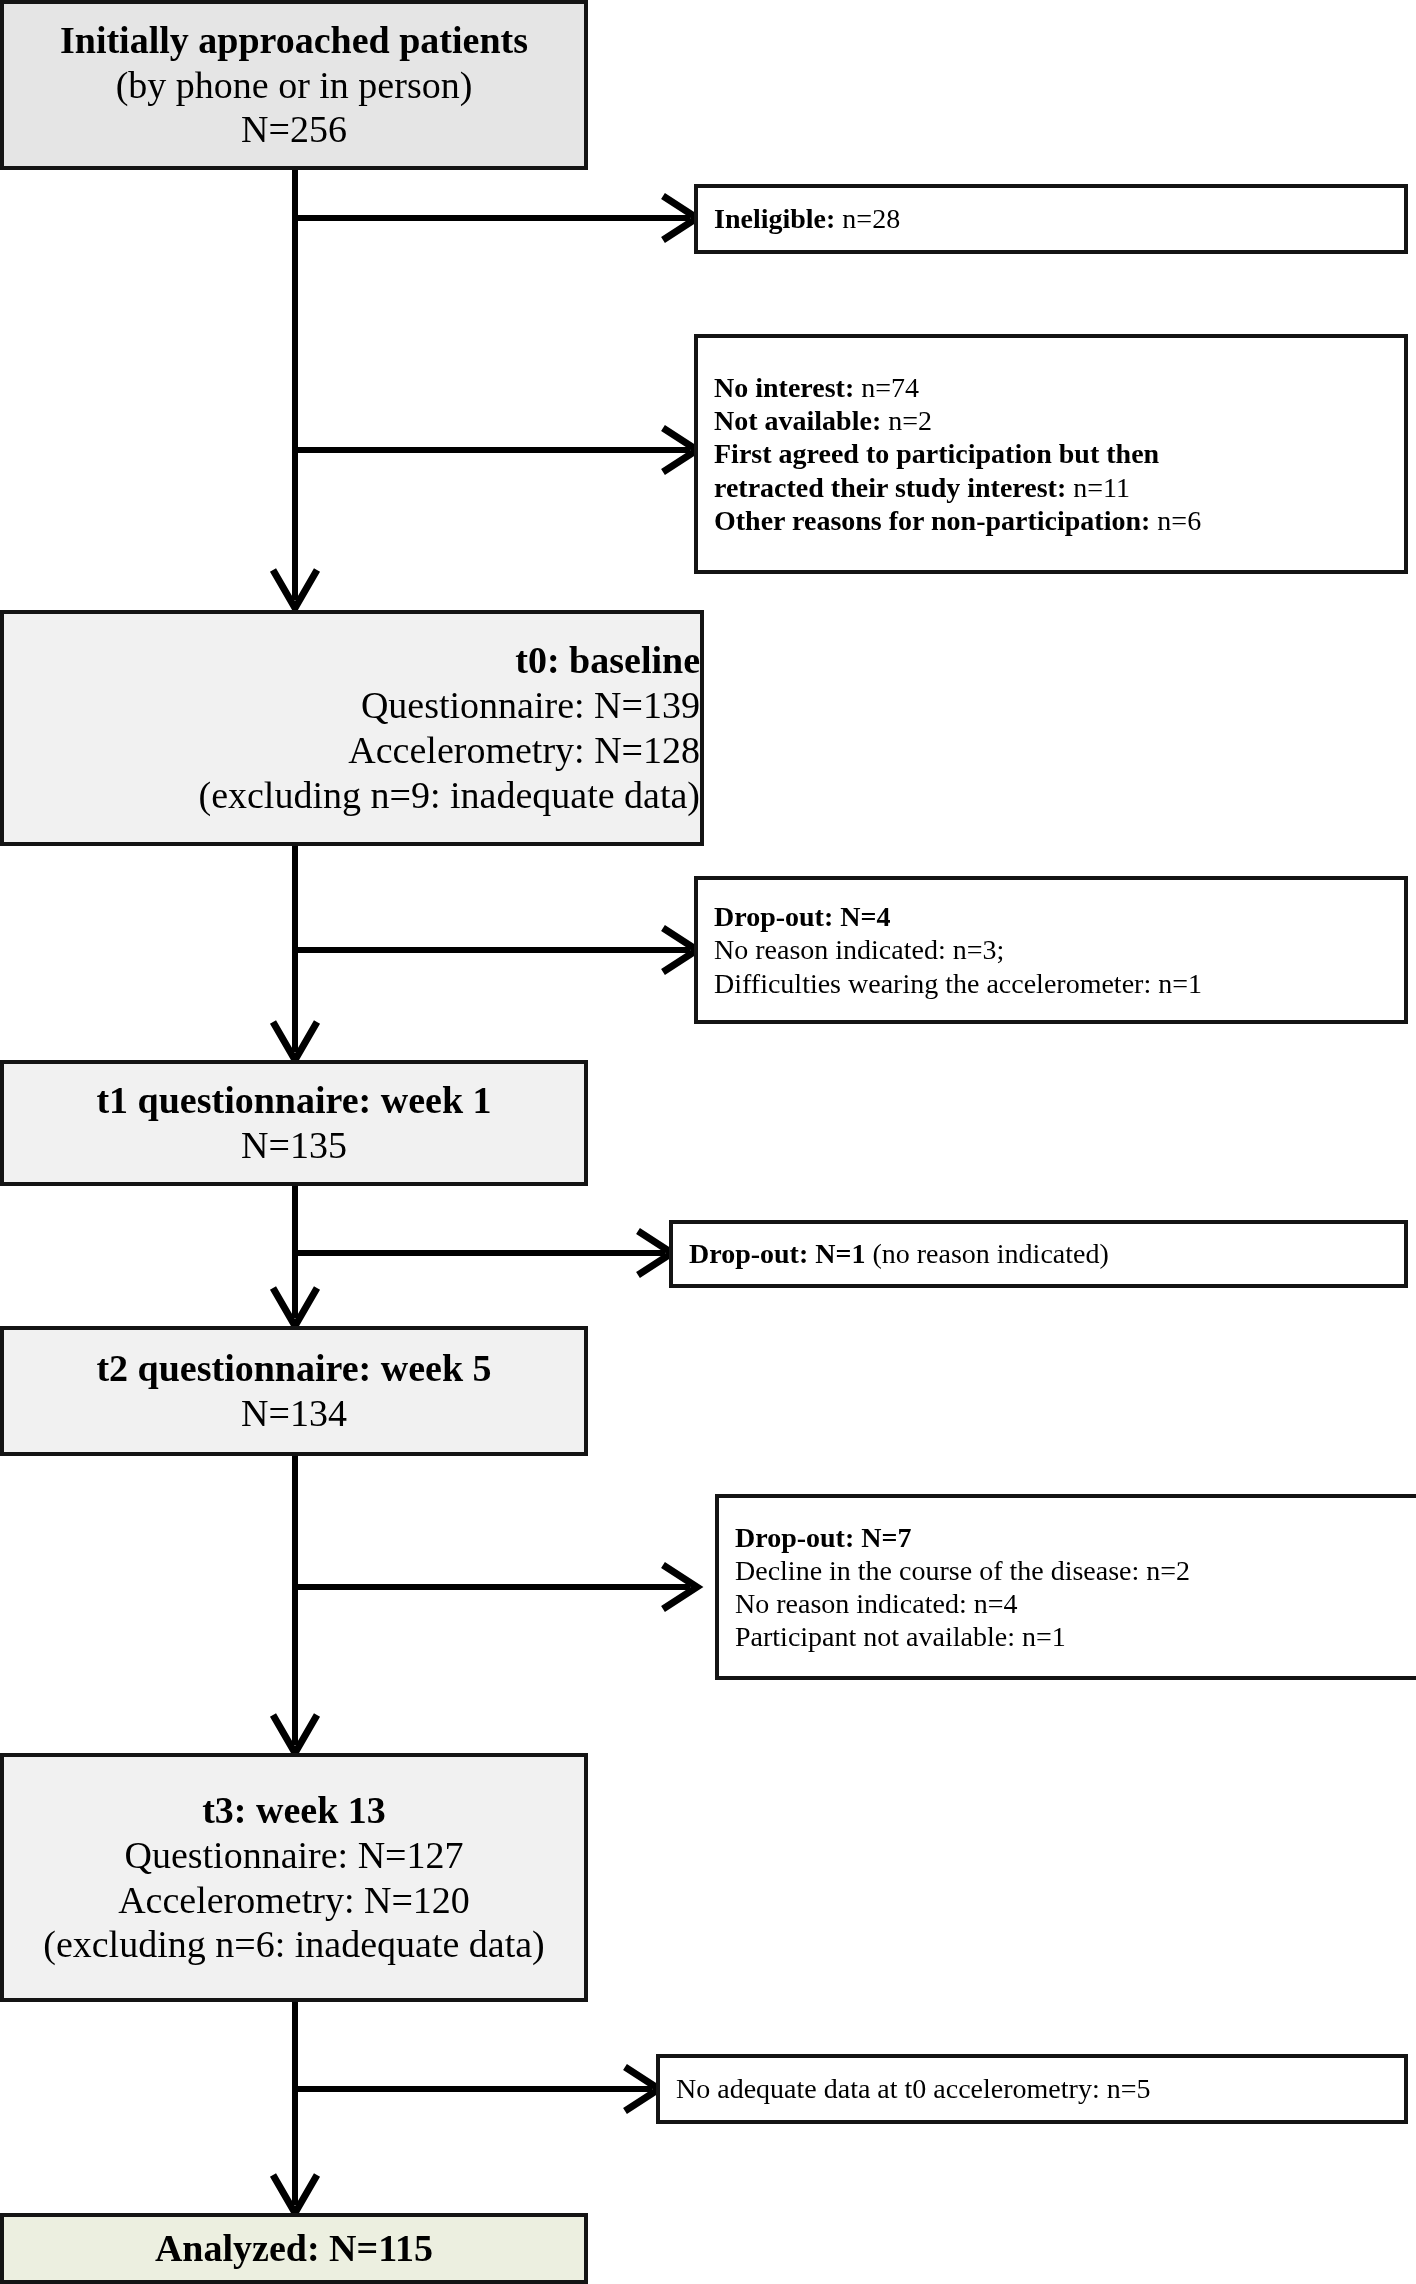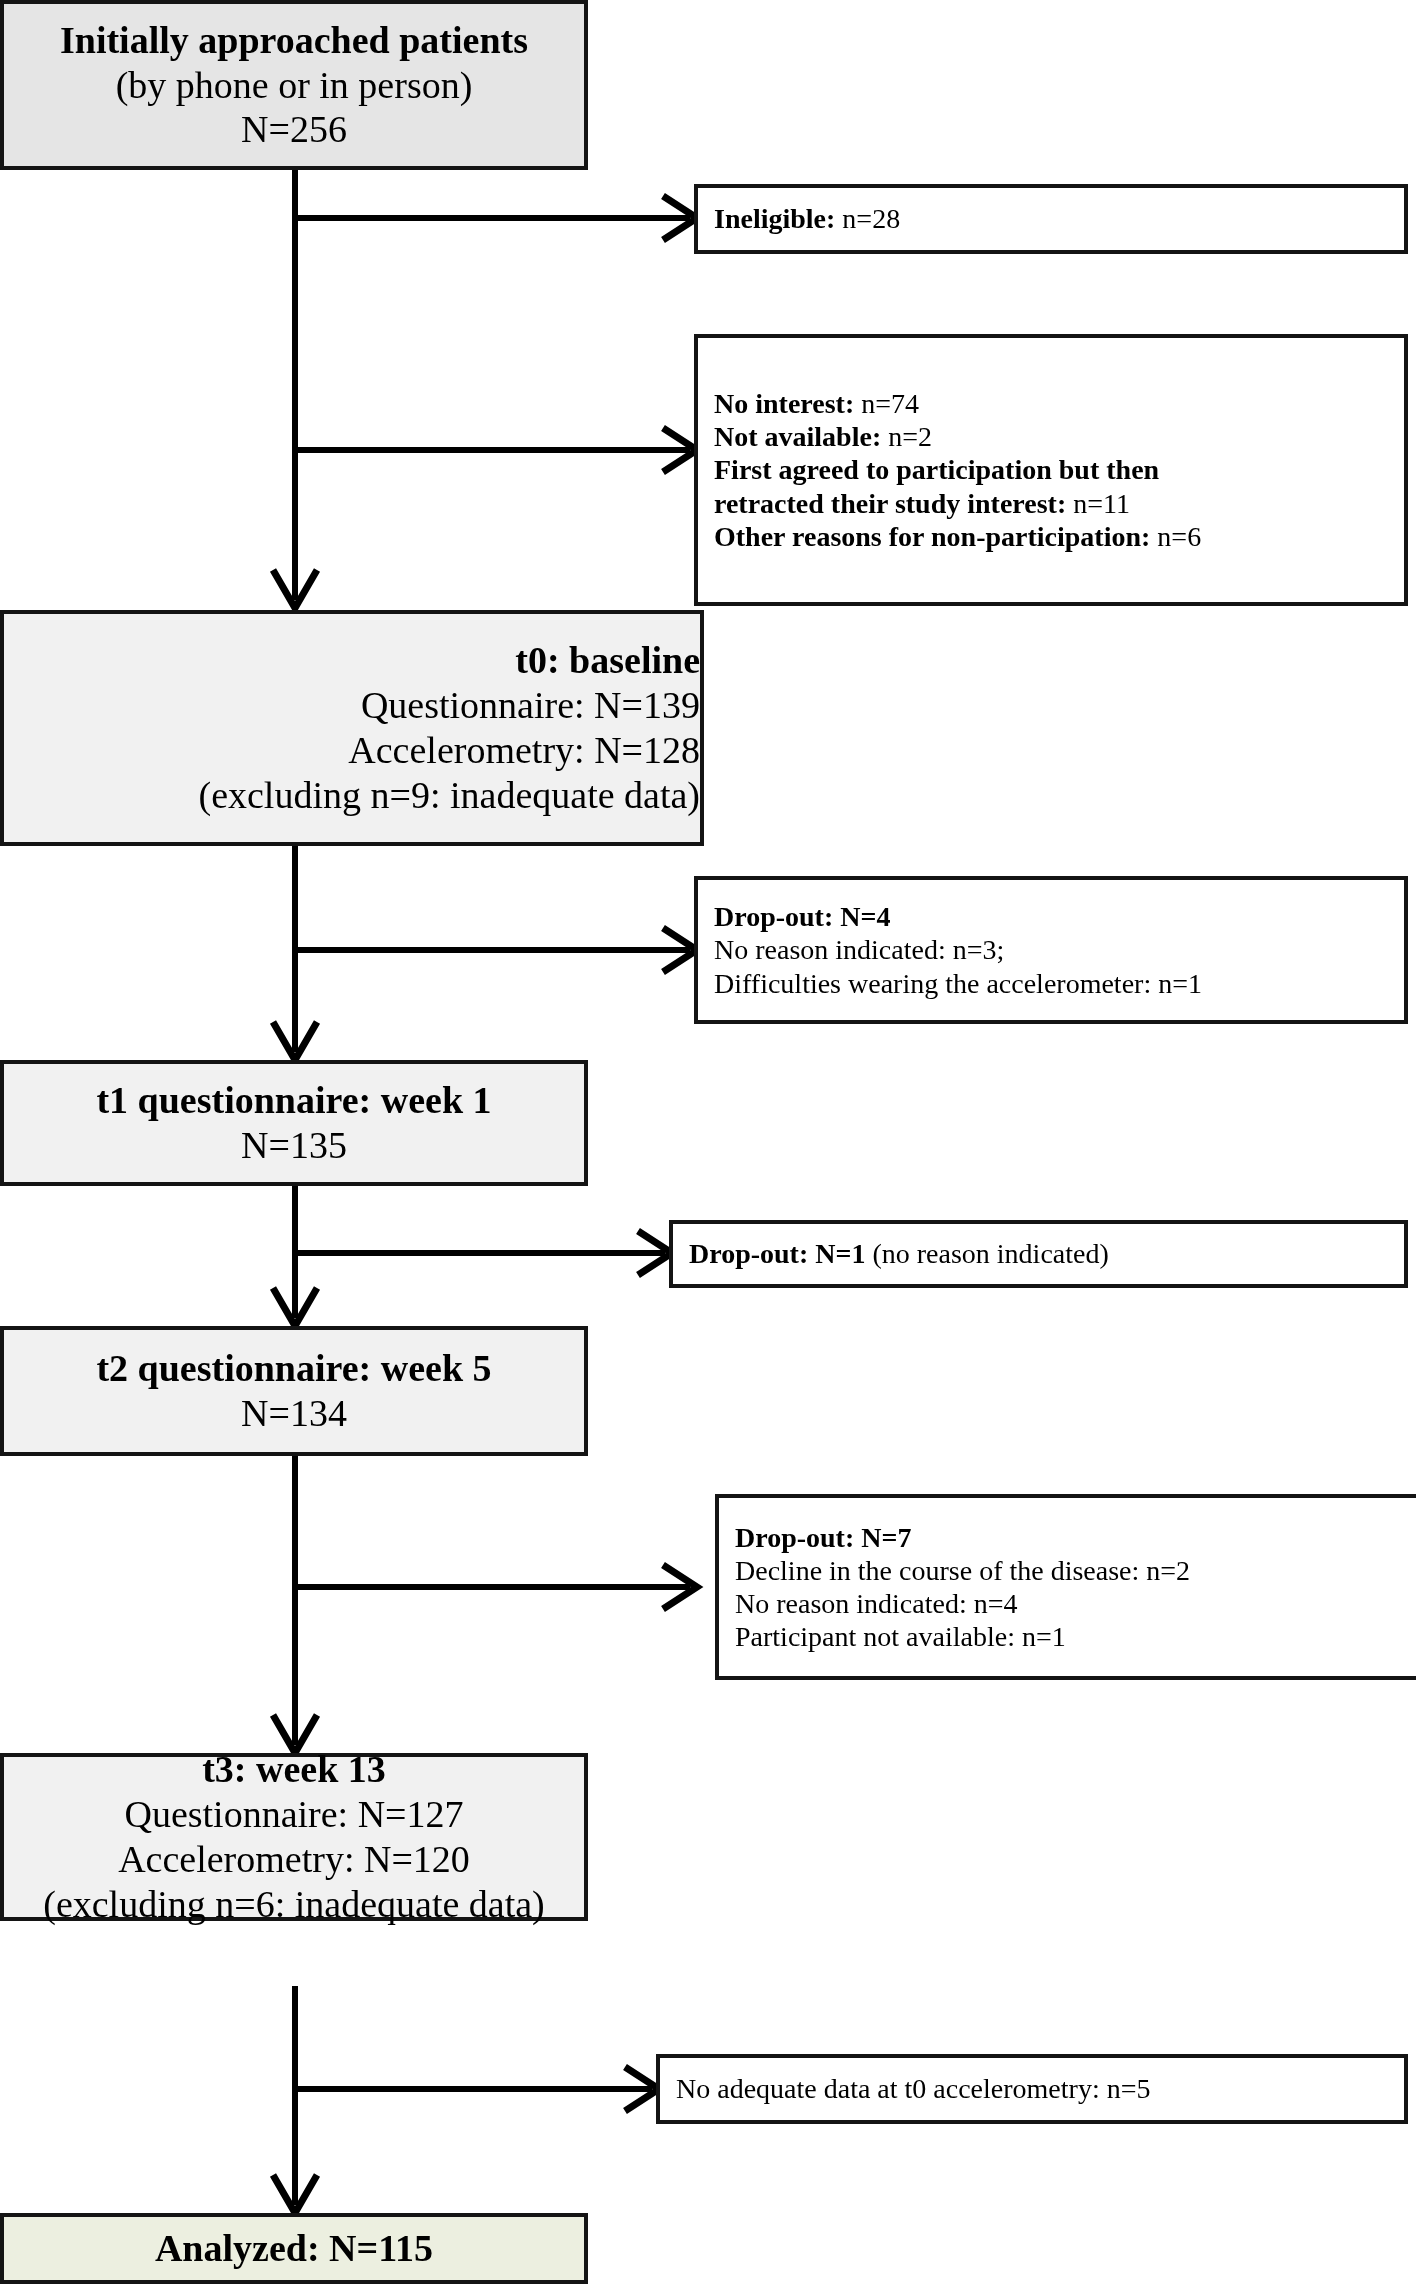--- a/index.html
+++ b/index.html
@@ -95,21 +95,21 @@
   <div class="node center stage-top" style="left:0px; top:0px; width:588px; height:170px;">
     <span class="ln b">Initially approached patients</span>
     <span class="ln r">(by phone or in person)</span>
     <span class="ln r">N=256</span>
   </div>
 
   <div class="node left side" style="left:694px; top:184px; width:714px; height:70px;">
     <span class="ln"><span class="b">Ineligible:</span><span class="r"> n=28</span></span>
   </div>
 
-  <div class="node left side" style="left:694px; top:334px; width:714px; height:272px;">
+  <div class="node left side" style="left:694px; top:334px; width:714px; height:240px;">
     <span class="ln"><span class="b">No interest:</span><span class="r">  n=74</span></span>
     <span class="ln"><span class="b">Not available:</span><span class="r"> n=2</span></span>
     <span class="ln"><span class="b">First agreed to participation but then</span><span class="r"></span></span>
     <span class="ln"><span class="b">retracted their study interest:</span><span class="r"> n=11</span></span>
     <span class="ln"><span class="b">Other reasons for non-participation:</span><span class="r"> n=6</span></span>
   </div>
 
   <div class="node center stage" style="left:0px; top:610px; width:704px; height:236px;align-items:flex-end;">
     <span class="ln b">t0: baseline</span>
     <span class="ln r">Questionnaire: N=139</span>
@@ -137,21 +137,21 @@
     <span class="ln r">N=134</span>
   </div>
 
   <div class="node left side" style="left:715px; top:1494px; width:714px; height:186px;">
     <span class="ln b">Drop-out: N=7</span>
     <span class="ln r">Decline in the course of the disease: n=2</span>
     <span class="ln r">No reason indicated: n=4</span>
     <span class="ln r">Participant not available: n=1</span>
   </div>
 
-  <div class="node center stage" style="left:0px; top:1753px; width:588px; height:168px;">
+  <div class="node center stage" style="left:0px; top:1753px; width:588px; height:249px;">
     <span class="ln b">t3: week 13</span>
     <span class="ln r">Questionnaire: N=127</span>
     <span class="ln r">Accelerometry: N=120</span>
     <span class="ln r">(excluding n=6: inadequate data)</span>
   </div>
 
   <div class="node left side" style="left:656px; top:2054px; width:752px; height:70px;">
     <span class="ln r">No adequate data at t0 accelerometry: n=5</span>
   </div>
 

